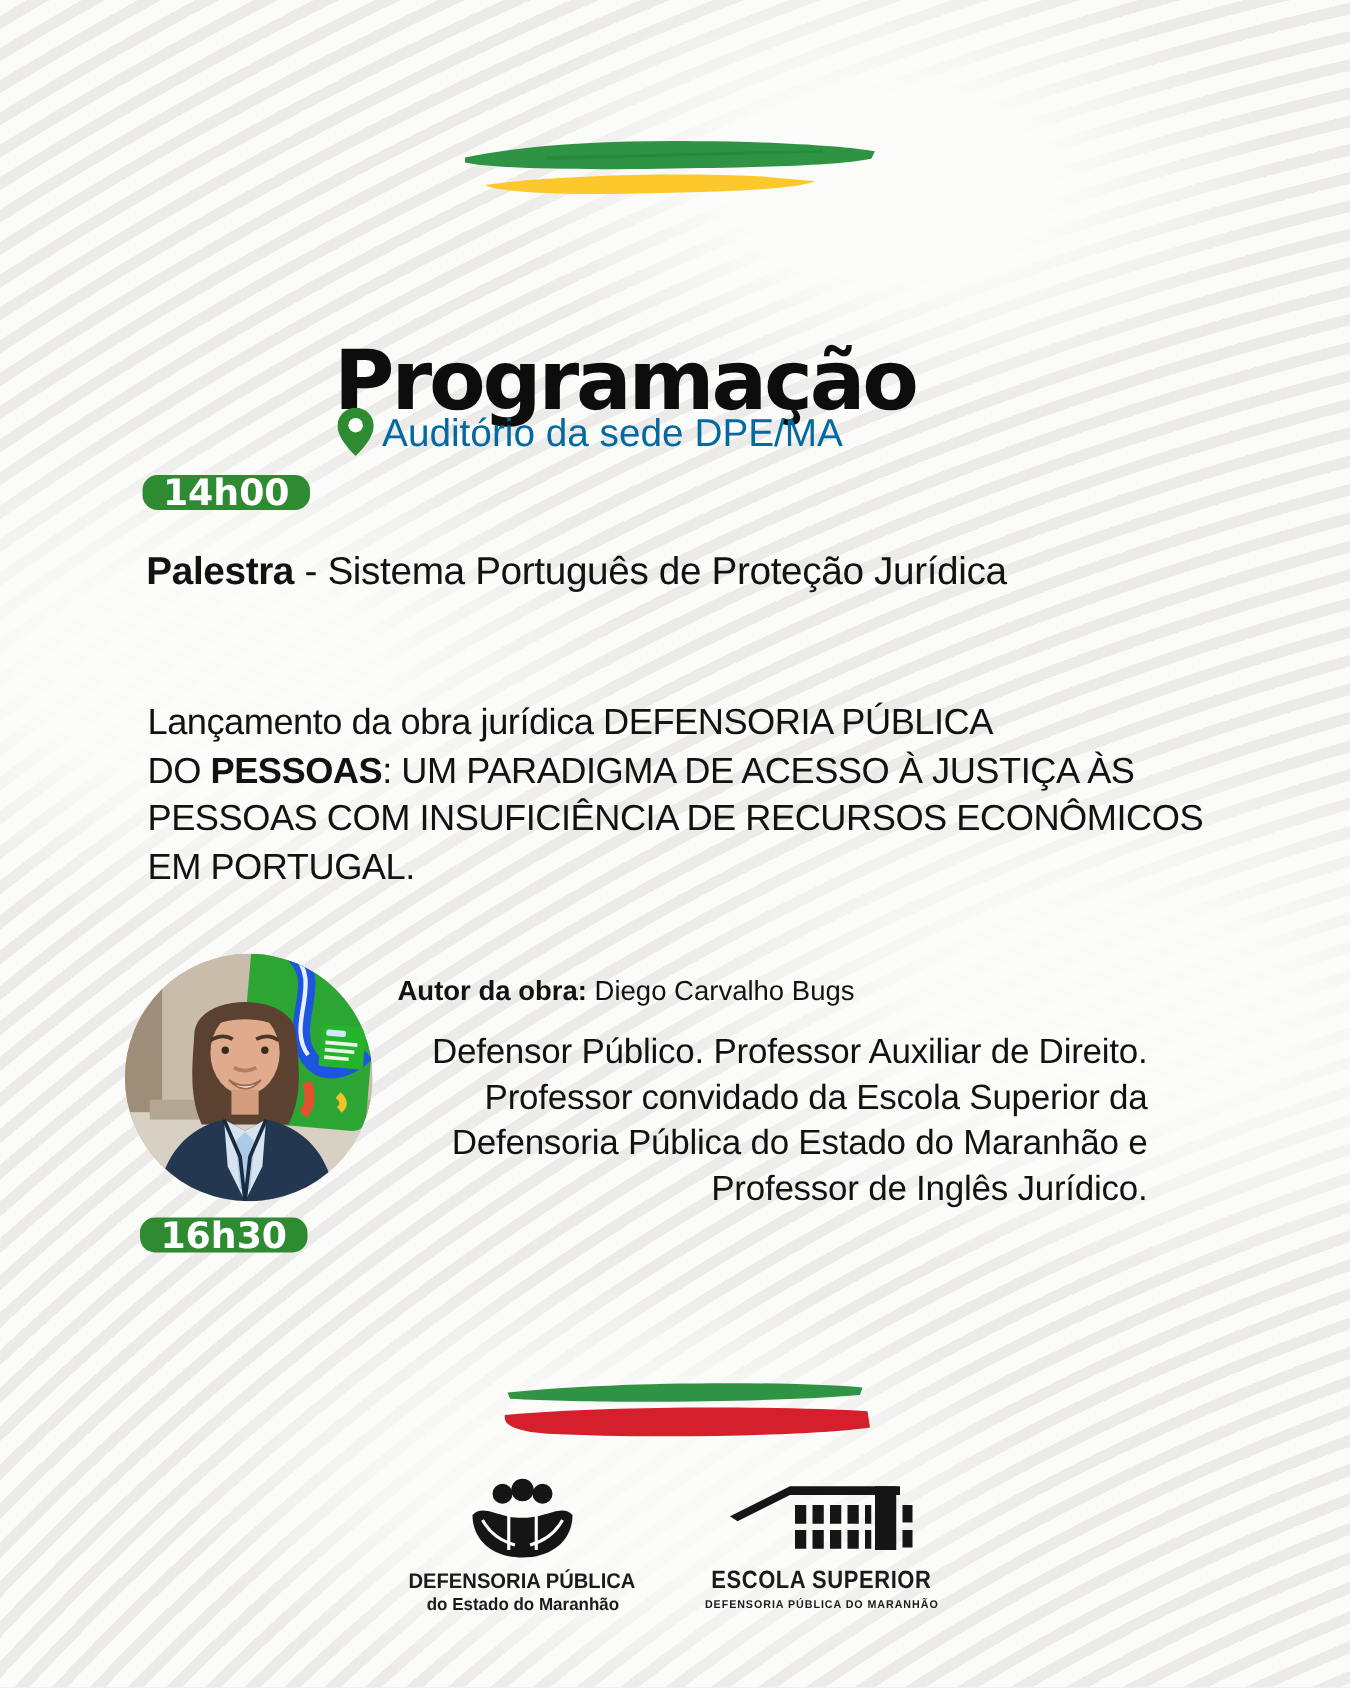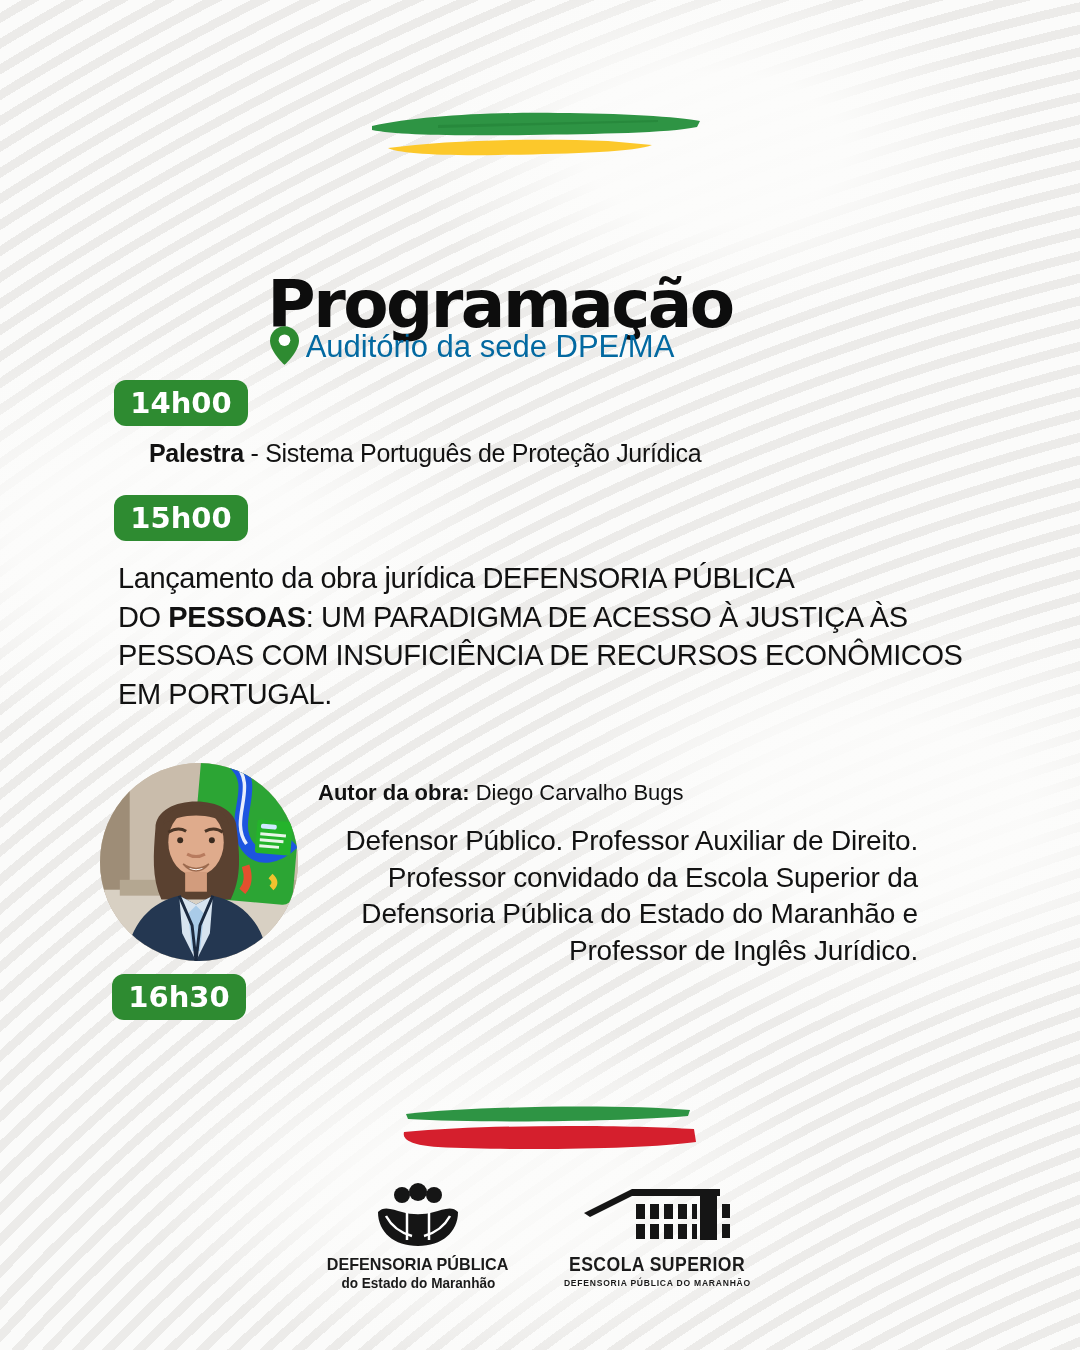--- a/index.html
+++ b/index.html
@@ -24,25 +24,25 @@
     left:0;top:222px;width:1000px;text-align:center;
     font-family:"DejaVu Sans",sans-serif;font-weight:800;
     font-size:66px;letter-spacing:-2.5px;color:#0d0d0d;
   }
   .location-row{
     left:0;top:326px;width:944px;display:flex;justify-content:center;
     align-items:flex-end;gap:7px;font-size:31px;font-weight:500;color:#0369a1;
   }
   .badge{
     background:#2e8b31;color:#ffffff;border-radius:12px;
-    width:134px;height:46px;display:flex;align-items:center;justify-content:center;
+    width:134px;height:28px;display:flex;align-items:center;justify-content:center;
     font-family:"DejaVu Sans",sans-serif;font-weight:700;font-size:29px;
   }
   .badge-1{left:114px;top:380px;} .badge-2{left:114px;top:495px;} .badge-3{left:112px;top:974px;}
-  .session-line{left:117px;top:439px;font-size:25px;letter-spacing:-0.3px;white-space:nowrap;margin-left:32px;}
+  .session-line{left:117px;top:439px;font-size:31px;letter-spacing:-0.3px;white-space:nowrap;}
   .bold{font-weight:700;}
   .book{left:118px;top:559px;font-size:29px;line-height:38.5px;letter-spacing:-0.4px;}
   .book .caps{font-weight:400;}
   .book .caps-bold{font-weight:700;}
   .book div{white-space:nowrap;}
   .author-row{left:318px;top:780px;font-size:22px;white-space:nowrap;}
   .bio{left:318px;top:823px;width:600px;font-size:28px;line-height:36.5px;letter-spacing:-0.2px;text-align:right;}
   .coffee{left:113px;top:1036px;font-family:"DejaVu Sans",sans-serif;font-weight:700;font-size:34px;letter-spacing:-1px;}
 
   
@@ -86,23 +86,20 @@
   </div>
 
   <div class="layer badge badge-1">
     <span>14h00</span>
   </div>
   <div class="layer session-line">
     <span class="bold">Palestra</span>
     <span>- Sistema Português de Proteção Jurídica</span>
   </div>
 
-  <div class="layer badge badge-2">
-    <span>15h00</span>
-  </div>
   <div class="layer book">
     <div><span>Lançamento da obra jurídica</span> <span class="caps">DEFENSORIA PÚBLICA</span></div>
     <div><span class="caps">DO </span><span class="caps-bold">PESSOAS</span><span class="caps">: UM PARADIGMA DE ACESSO À JUSTIÇA ÀS</span></div>
     <div class="caps">PESSOAS COM INSUFICIÊNCIA DE RECURSOS ECONÔMICOS</div>
     <div class="caps">EM PORTUGAL.</div>
   </div>
 
   <div class="layer avatar">
     <svg width="198" height="198" viewBox="0 0 200 200">
       <rect width="200" height="200" fill="#c9bcab"></rect>

